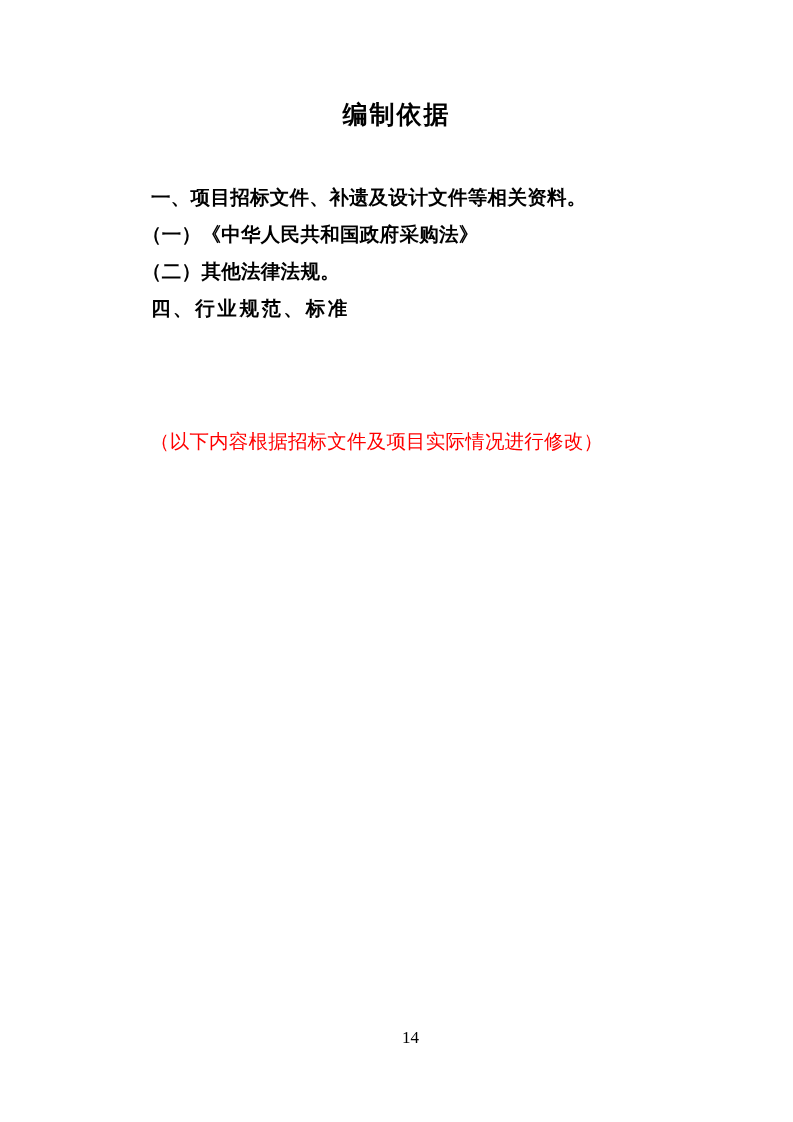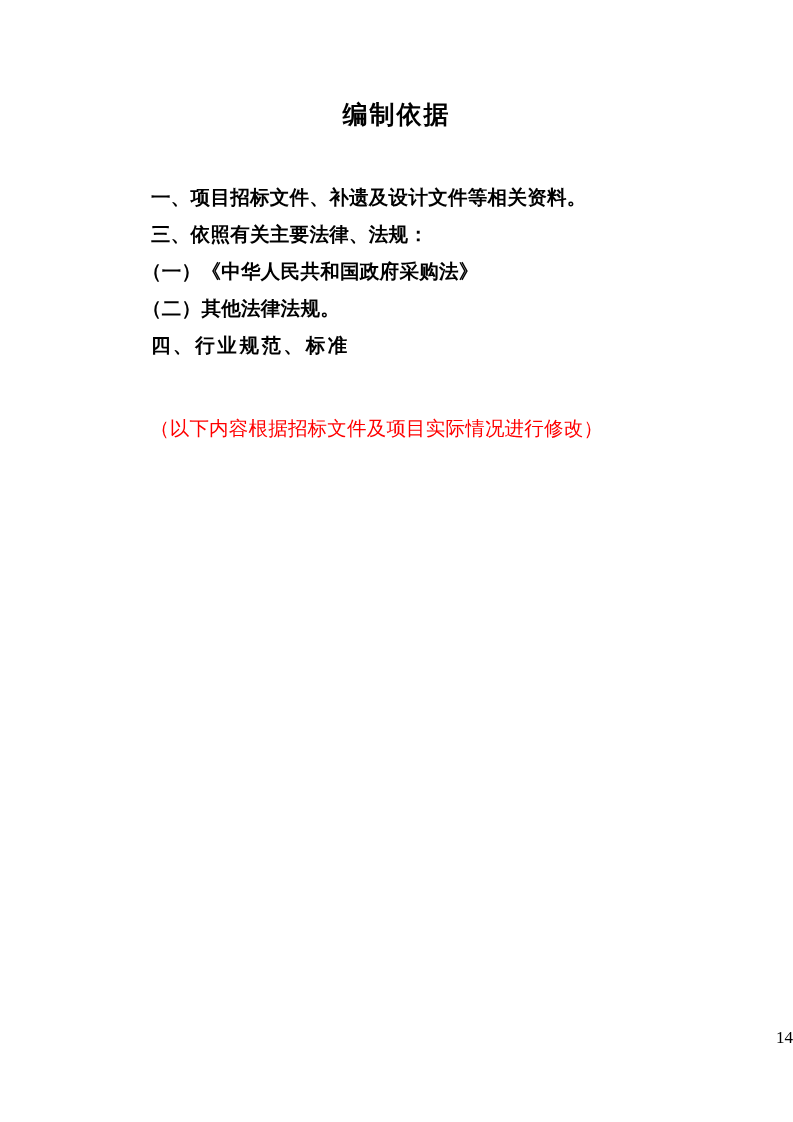--- a/index.html
+++ b/index.html
@@ -47,53 +47,52 @@
     letter-spacing: 0.3px;
     text-align: justify;
   }
   .para.narrow-indent {
     text-indent: 30px;
   }
   .para.spaced {
     letter-spacing: 2.6px;
   }
   .note-block {
-    margin-top: 48px;
+    margin-top: 98px;
     padding-left: 150px;
     padding-right: 88px;
   }
   .note {
     font-size: 19.5px;
     line-height: 34px;
     color: #ff0000;
     margin: 0;
     letter-spacing: 0.2px;
   }
   .page-number {
     position: absolute;
     left: 8px;
     right: 0;
     top: 1028px;
-    text-align: right;
+    text-align: center;
     font-size: 17px;
     color: #000000;
     font-family: "Liberation Serif", "DejaVu Serif", serif;
     margin-left: 20px;
   }
 </style>
 </head>
 <body>
 
 <div class="page">
 
   <h1 class="doc-title">编制依据</h1>
 
   <div class="body-block">
     <p class="para">一、项目招标文件、补遗及设计文件等相关资料。</p>
-    <p class="para">三、依照有关主要法律、法规：</p>
     <p class="para narrow-indent">（一）《中华人民共和国政府采购法》</p>
     <p class="para narrow-indent">（二）其他法律法规。</p>
     <p class="para spaced">四、行业规范、标准</p>
   </div>
 
   <div class="note-block">
     <p class="note">（以下内容根据招标文件及项目实际情况进行修改）</p>
   </div>
 
   <div class="page-number">14</div>

